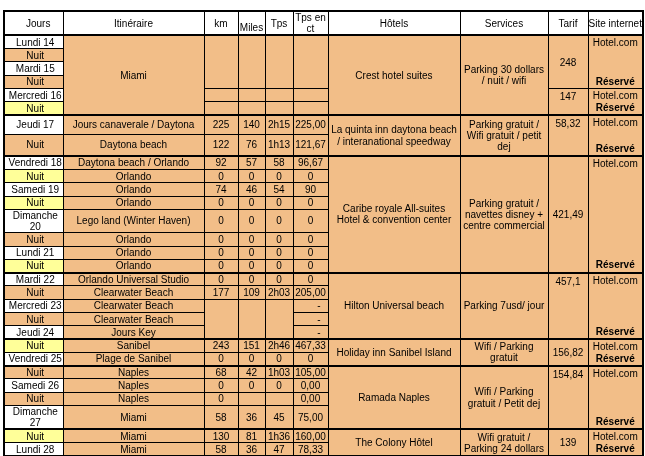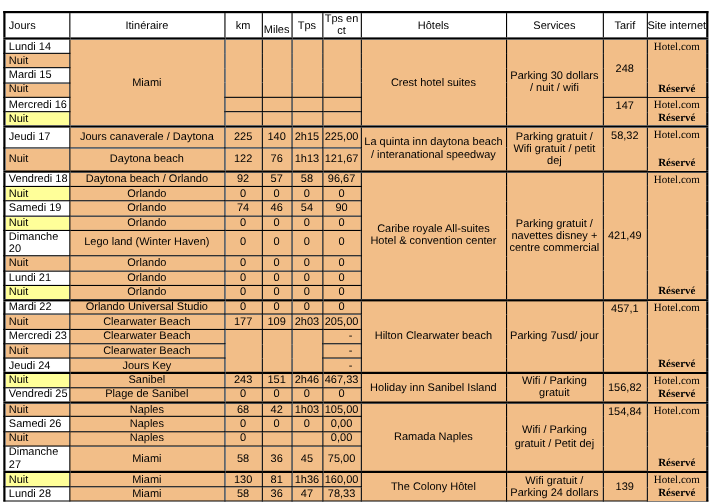--- a/index.html
+++ b/index.html
@@ -19,34 +19,34 @@
     margin:10px 0 0 3px;border:2px solid var(--line);
   }
   th,td{
     border:1px solid var(--line);
     font-size:10px;line-height:1.12;
     padding:0;text-align:center;vertical-align:middle;
     overflow:hidden;font-weight:normal;
   }
   thead tr{height:22px;}
   thead th{background:var(--white);border-bottom:2px solid var(--line);}
-  th.h-left{text-align:left;padding-left:3px;}
+  th.h-left{text-align:left;padding-left:21px;}
   th.h-bottom{vertical-align:bottom;padding-bottom:1px;margin-top:19px;}
   tbody tr{height:13.3px;}
   tbody tr.tall1{height:19px;}
   tbody tr.tall2{height:22px;}
   tbody tr.blk td{border-top:2px solid var(--line);}
   td{background:var(--orange);}
-  td.day{text-align:left;padding-left:3px;background:var(--white);margin-left:24px;}
+  td.day{text-align:center;padding-left:3px;background:var(--white);margin-left:24px;}
   td.day.o{background:var(--orange);}
   td.day.y{background:var(--yellow);}
   td.wrap{padding:0 2px;}
   td.dash{text-align:right;padding-right:7px;}
   td.vtop{vertical-align:top;padding-top:2px;}
-  td.site{position:relative;font-family:Liberation Serif, serif;}
+  td.site{position:relative;}
   .s-top,.s-bot{position:absolute;left:0;right:0;text-align:center;}
   .s-top{top:1px;}
   .s-bot{bottom:1px;font-weight:bold;}
 </style>
 </head>
 <body>
 
 <table class="sheet">
   <colgroup>
     <col style="width:59px">
@@ -216,21 +216,21 @@
       <td>0</td>
     </tr>
 
     <tr class="blk">
       <td class="day">Mardi 22</td>
       <td class="wrap">Orlando Universal Studio</td>
       <td>0</td>
       <td>0</td>
       <td>0</td>
       <td>0</td>
-      <td class="wrap" rowspan="5">Hilton Clearwater beach</td>
+      <td class="wrap" rowspan="5">Hilton Universal beach</td>
       <td class="wrap" rowspan="5">Parking 7usd/ jour</td>
       <td class="vtop" rowspan="5">457,1</td>
       <td class="site" rowspan="5">
         <span class="s-top">Hotel.com</span>
         <span class="s-bot">Réservé</span>
       </td>
     </tr>
     <tr>
       <td class="day o">Nuit</td>
       <td class="wrap">Clearwater Beach</td>

